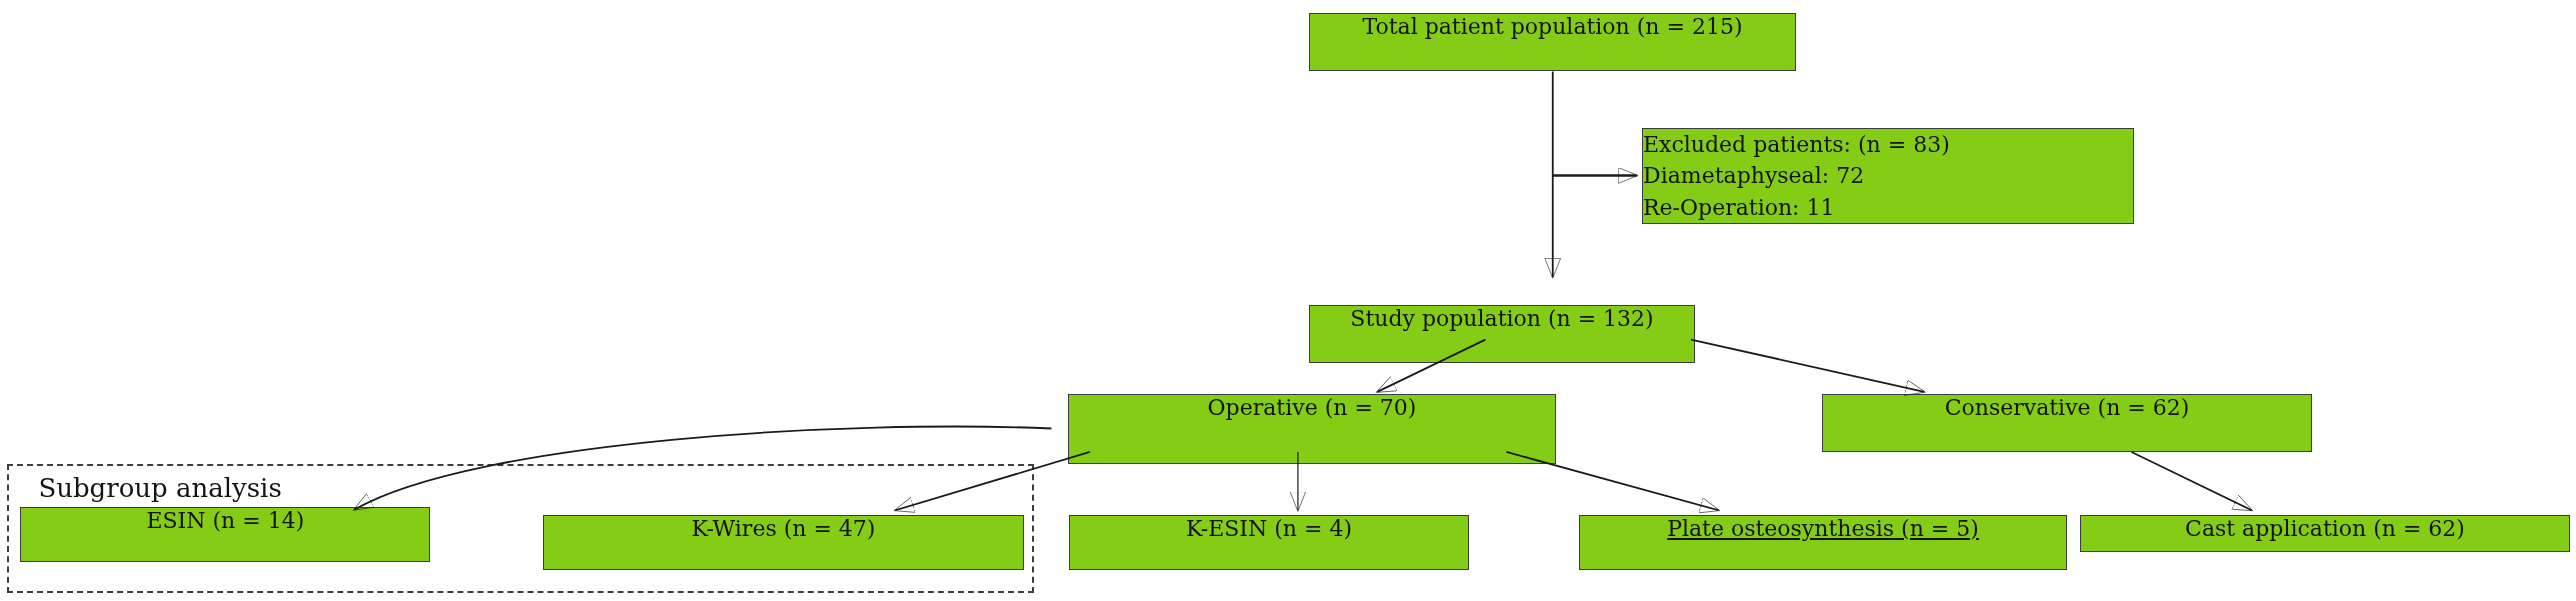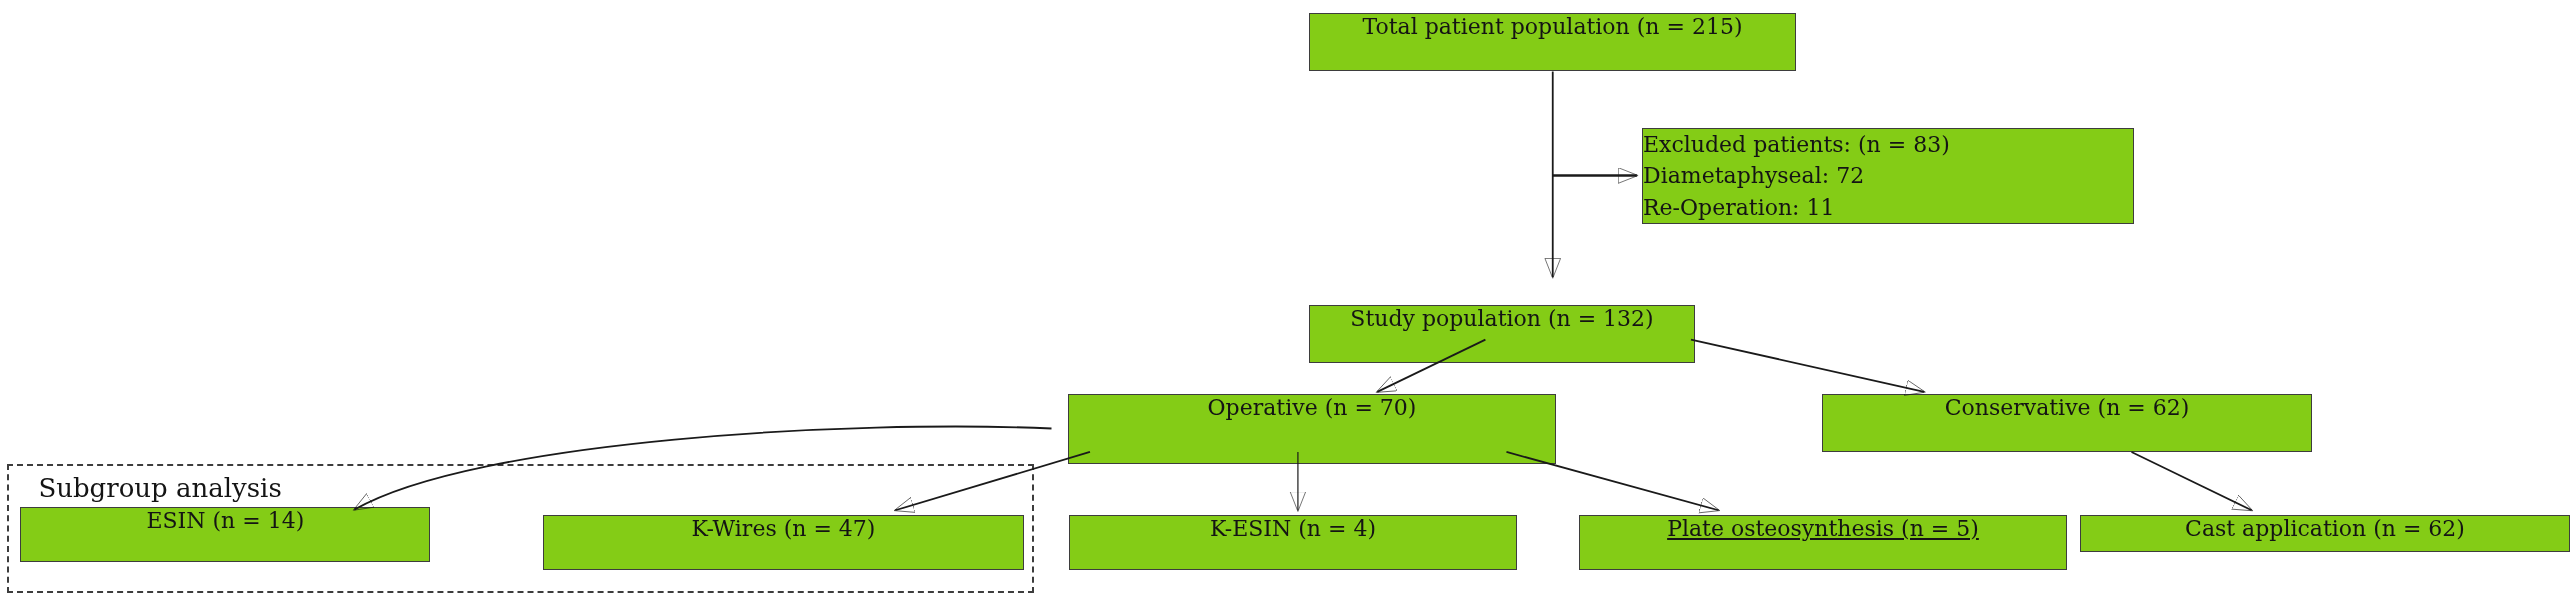--- a/index.html
+++ b/index.html
@@ -24,21 +24,21 @@
   }
   .node.multi{flex-direction:column;line-height:1.42;}
   
   #node-total       {left:1309px;top:13.2px; width:487px;height:58px;}
   #node-excluded    {left:1642px;top:128px;width:492px;height:96px;}
   #node-study       {left:1309px;top:281px;width:386px;height:58px;margin-top:24px;}
   #node-operative   {left:1051px;top:394px;width:488px;height:70px;margin-left:17px;}
   #node-conservative{left:1822px;top:394px;width:490px;height:58px;}
   #node-esin        {left:20.4px;  top:507px;width:410px;height:55px;}
   #node-kwires      {left:543px; top:515px;width:481px;height:55px;}
-  #node-kesin       {left:1069px;top:515px;width:448px;height:55px;}
+  #node-kesin       {left:1069px;top:515px;width:400px;height:55px;}
   #node-plate       {left:1579px;top:515px;width:488px;height:55px;text-decoration:underline;}
   #node-cast        {left:2080px;top:515px;width:490px;height:37px;}
   .subgroup-rect{
     position:absolute;left:7.2px;top:464px;width:1027px;height:129px;
     box-sizing:border-box;border:2.4px dashed var(--border);background:transparent;
   }
   .subgroup-label{
     position:absolute;left:14.4px;top:473px;font-size:26px;white-space:nowrap;margin-left:24px;
   }
   svg.wires{position:absolute;left:0;top:0;pointer-events:none;}

